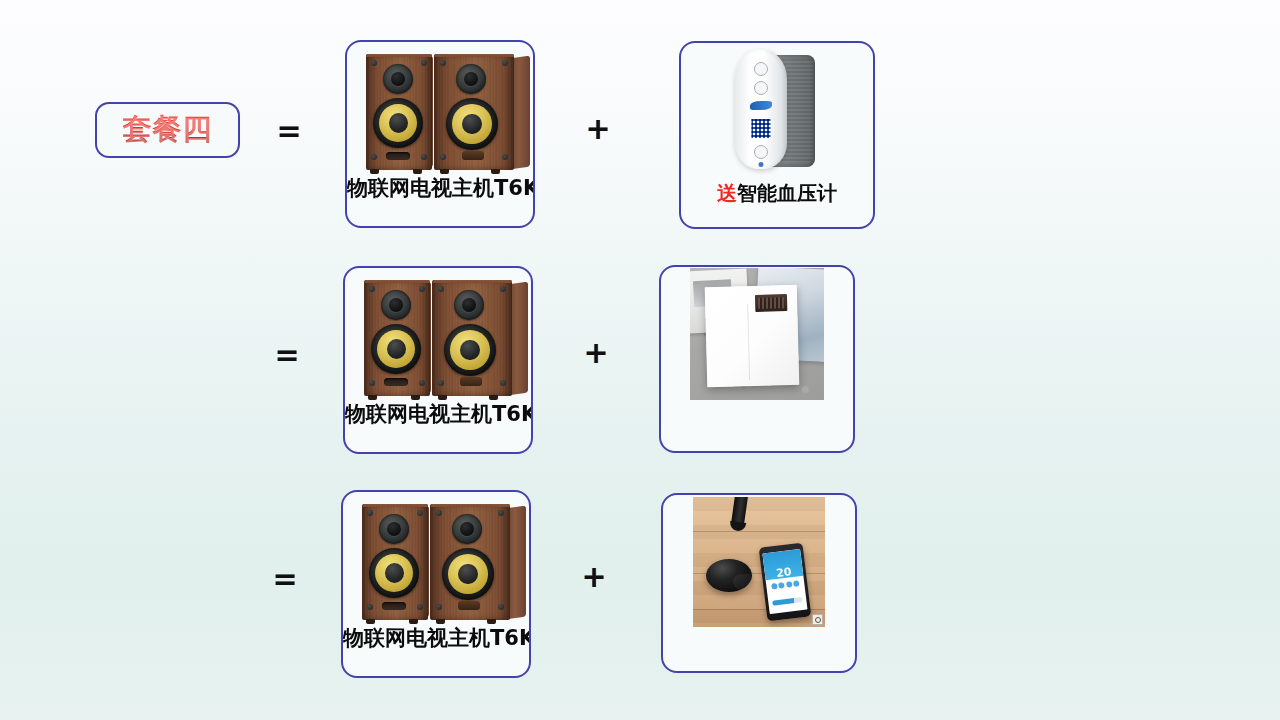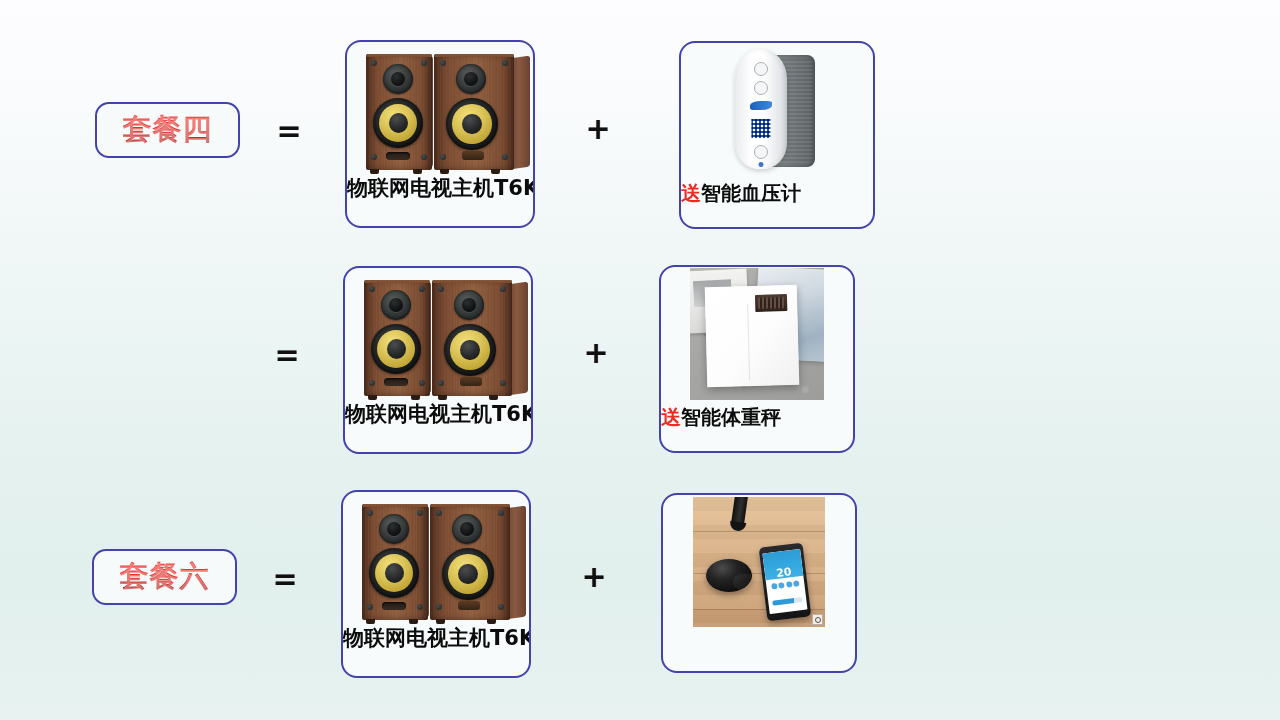--- a/index.html
+++ b/index.html
@@ -118,20 +118,21 @@
     width: 100%;
     display: flex;
     align-items: center;
     justify-content: center;
     overflow: hidden;
   }
   .prod-card.main .prod-img-wrap { height: 132px; padding-top: 6px; }
   .prod-card.gift .prod-img-wrap { height: 134px; }
 
   .prod-caption {
+    text-align: center;
     font-size: 20.5px;
     font-weight: bold;
     color: #0c0c0c;
     letter-spacing: 0px;
     white-space: nowrap;
     line-height: 1;
     font-family: "DejaVu Sans", "Liberation Sans", sans-serif;
   }
   .prod-card.main .prod-caption { margin-top: 4px; font-size: 21px; }
   .prod-card.gift .prod-caption { margin-top: 6px; font-size: 20px; }
@@ -640,29 +641,25 @@
     <div class="prod-card gift">
       <div class="prod-img-wrap">
         <div class="scale-photo">
           <div class="mag-left"></div>
           <div class="mag-right"></div>
           <div class="scale-body">
             <div class="scale-display"></div>
           </div>
         </div>
       </div>
-      <div class="prod-caption"><span class="gift-tag">送</span><span>智能体重秤</span></div>
     </div>
   </div>
 
   <div class="bundle-row row-2">
 
-    <div class="pkg-chip">
-      <span class="pkg-label">套餐六</span>
-    </div>
 
     <div class="op op-eq">=</div>
 
     <div class="prod-card main">
       <div class="prod-img-wrap">
         <div class="speakers">
           <div class="spk spk-left">
             <div class="spk-side"></div>
             <div class="spk-face">
               <div class="spk-top"></div>

